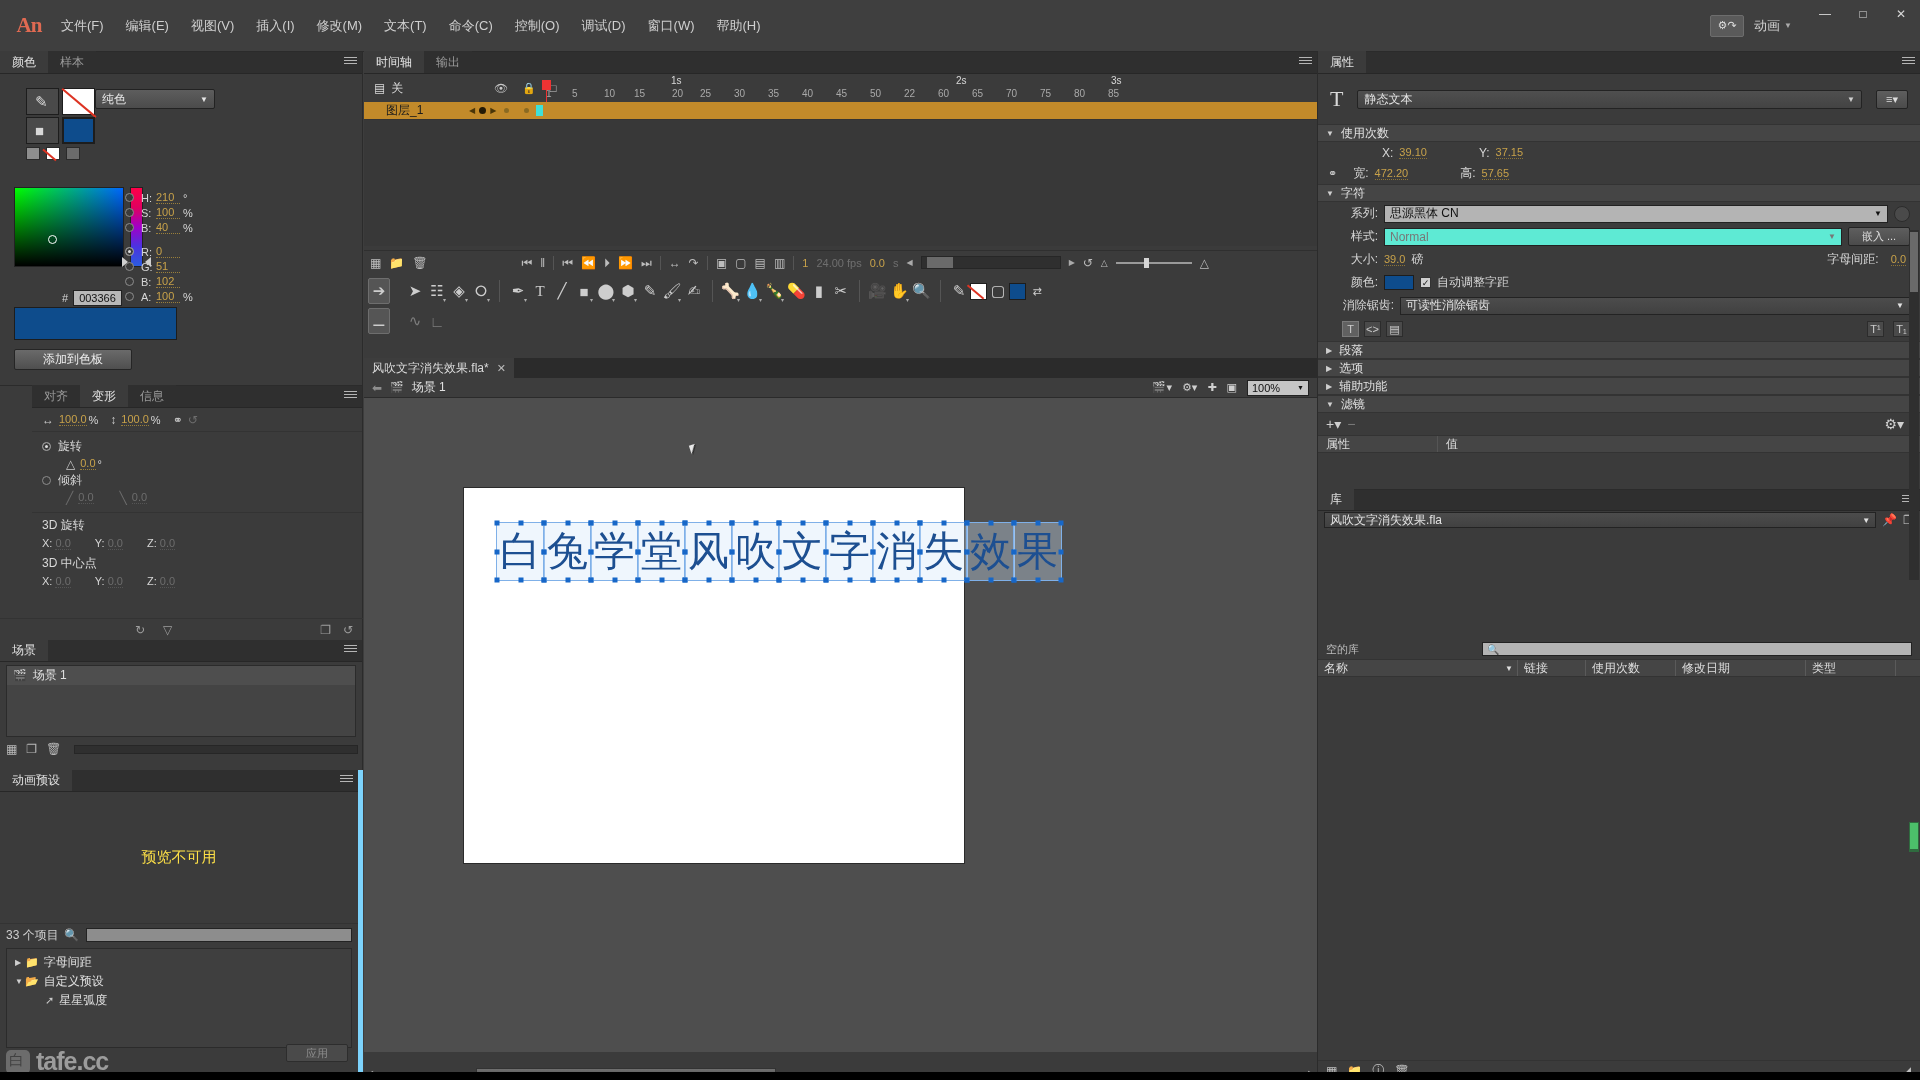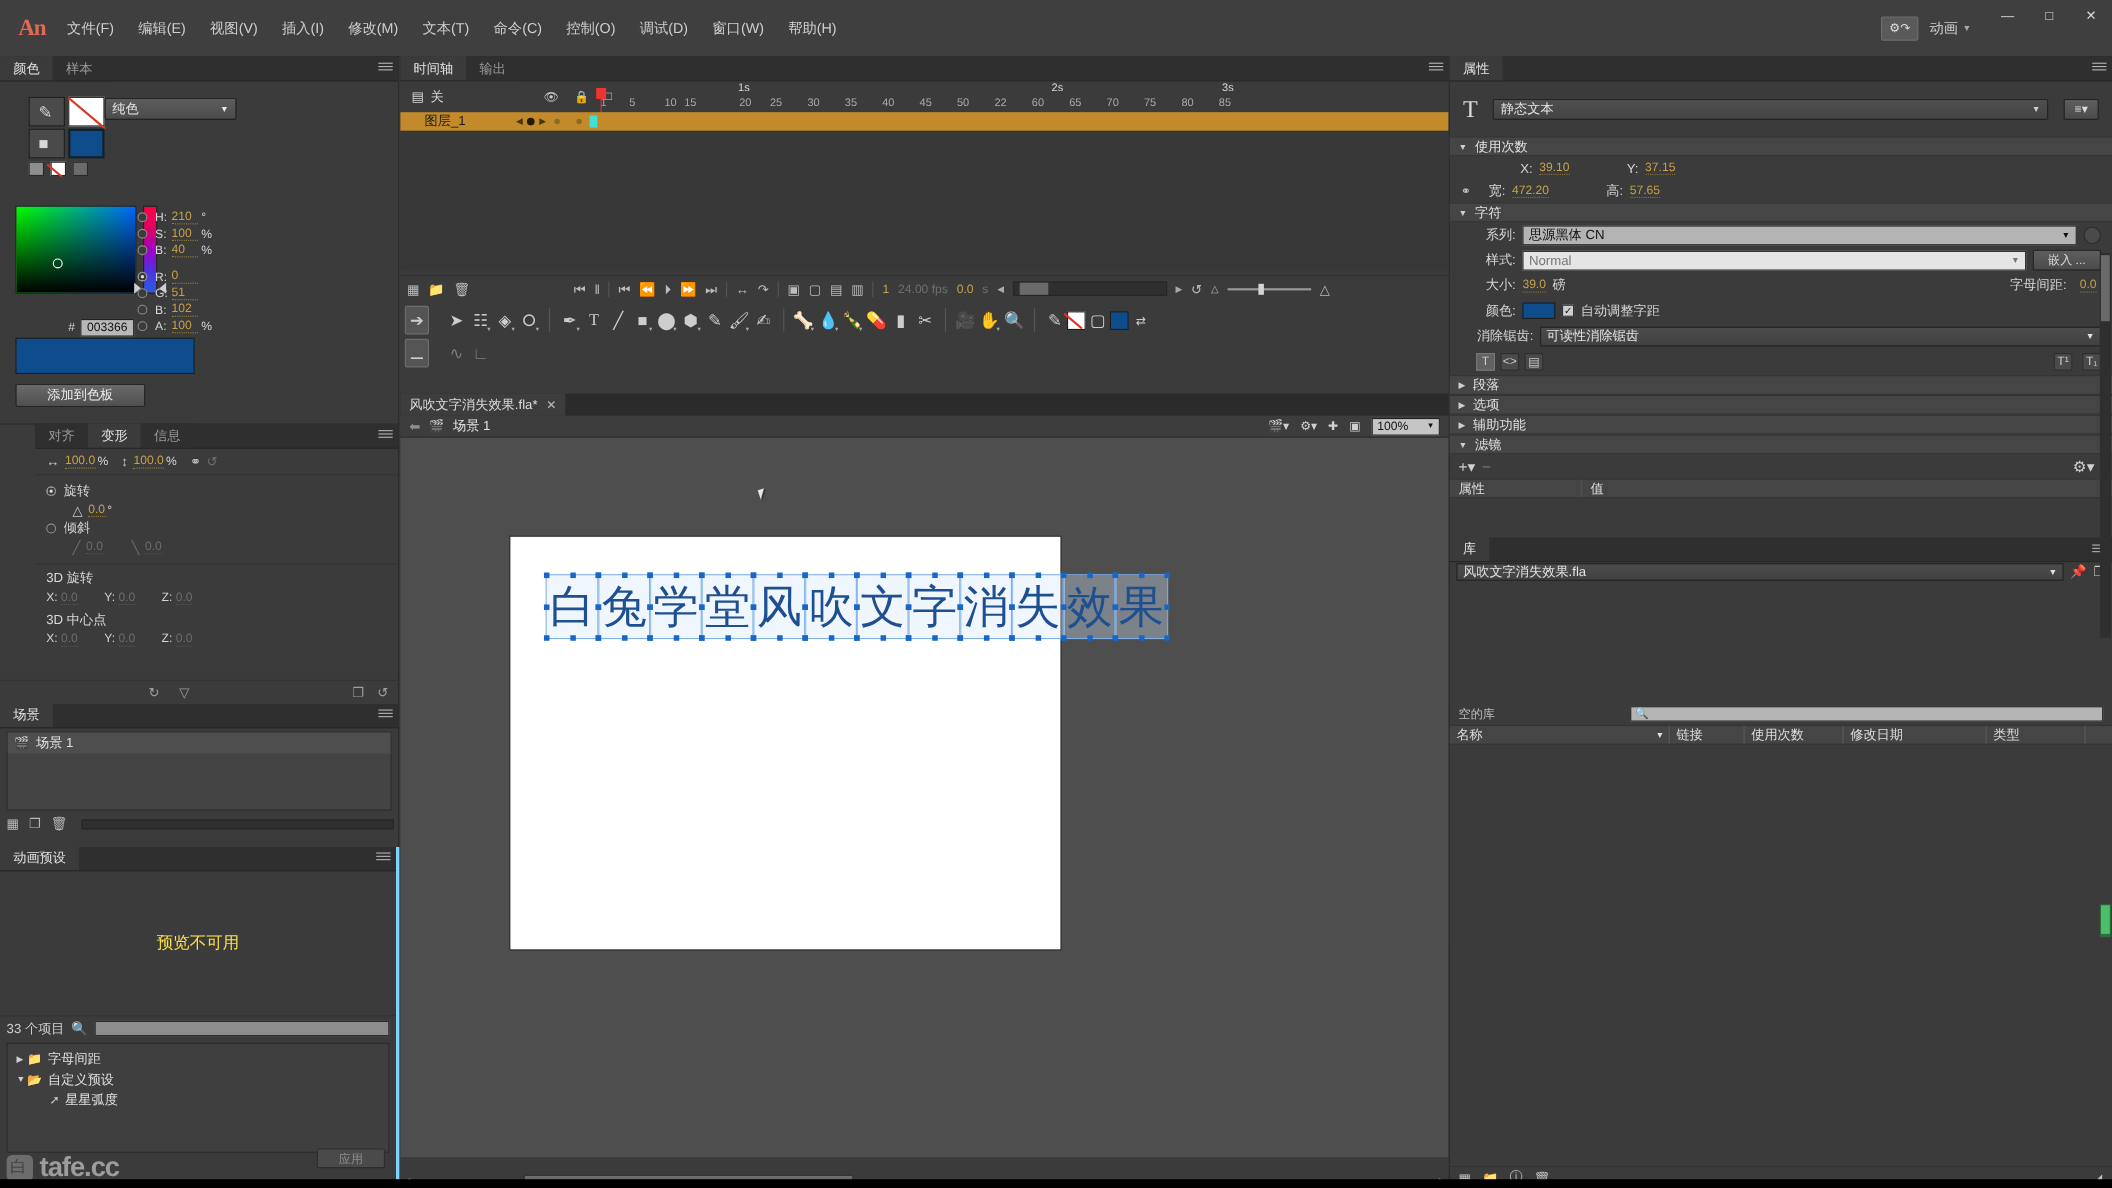--- a/index.html
+++ b/index.html
@@ -157,21 +157,21 @@
                 background:#3b3b3b; border-right:1px solid #2b2b2b; }
   .scene-list { margin:3px 6px; height:72px; background:#444; border:1px solid #2b2b2b; }
   .scene-item { display:flex; align-items:center; height:19px; padding-left:6px;
                 background:#4e4e4e; font-size:12px; color:#e0e0e0; }
   .scene-ic { margin-right:6px; color:#cfcfcf; font-size:11px; }
   .scene-bottom { display:flex; align-items:center; padding-left:6px; gap:9px;
                   height:18px; color:#b8b8b8; font-size:12px; }
 
   
   #presetPanel { left:0; top:770px; width:363px; height:310px;
-                 background:#3b3b3b; border-right:3px solid #7dd3fc; }
+                 background:#3b3b3b; border-right:5px solid #7dd3fc; }
   .preview-box { height:132px; display:flex; align-items:center; justify-content:center;
                  color:#fde047; font-size:15px; border-bottom:1px solid #333;text-align:right; }
   .preset-search { display:flex; align-items:center; height:22px; padding:0 6px; gap:6px; }
   .pcount { font-size:12px; color:#cfcfcf; white-space:nowrap; }
   .psearch-in { flex:1; height:14px; background:#8d8d8d; border:1px solid #232323; }
   .ptree { margin:2px 6px; height:100px; background:#3f3f3f; border:1px solid #2b2b2b;
            padding:4px 0; }
   .ptree-row { display:flex; align-items:center; height:19px; font-size:12px;
                color:#e0e0e0; padding-left:8px; }
   .ptri { width:10px; font-size:8px; color:#cfcfcf; }
@@ -307,21 +307,21 @@
     font-size:12px; color:#e0e0e0; }
   .tri { font-size:8px; color:#cfcfcf; }
   .prow { display:flex; align-items:center; height:21px; padding-left:18px; font-size:12px; }
   .plab { color:#d6d6d6; margin-right:6px; }
   .pval { color:#c8a24a; border-bottom:1px dotted #8d7436; font-size:11px; }
   .pcol2 { margin-left:52px; }
   .pfield { height:18px; background:#b4b4b4; border:1px solid #222; color:#111;
     font-size:12px; display:flex; align-items:center; padding:0 5px; }
   .pfield.dark { background:linear-gradient(#4c4c4c,#414141); color:#e2e2e2;
                  border:1px solid #232323; }
-  .pfield.dis { background:#e5e5e5; color:#777; }
+  .pfield.dis { background:#5eead4; color:#777; }
   .pfield .c { margin-left:auto; font-size:8px; }
   .prow2 { display:flex; align-items:center; height:23px; padding-left:18px;
            font-size:12px; gap:6px; }
   .lbl-r { width:42px; text-align:right; color:#d6d6d6; }
   .colorwell { width:30px; height:15px; background:#0e4c8c; border:1px solid #1d1d1d; }
   .chk { width:11px; height:11px; background:#cfcfcf; border:1px solid #333;
          color:#111; font-size:9px; display:flex; align-items:center; justify-content:center; }
   .iconrow { display:flex; align-items:center; height:24px; padding-left:24px; gap:5px; }
   .ibtn { width:17px; height:16px; background:#4a4a4a; border:1px solid #2c2c2c;
     color:#ccc; font-size:11px; display:flex; align-items:center; justify-content:center; }
@@ -631,21 +631,21 @@
         <span>□</span>
       </div>
 
       <div class="ruler">
         <span class="ruler-sec" style="left:127px">1s</span>
         <span class="ruler-sec" style="left:412px">2s</span>
         <span class="ruler-sec" style="left:567px">3s</span>
         <span class="ruler-num" style="left:2px">1</span>
         <span class="ruler-num" style="left:28px">5</span>
         <span class="ruler-num" style="left:60px">10</span>
-        <span class="ruler-num" style="left:78px">15</span>
+        <span class="ruler-num" style="left:90px">15</span>
         <span class="ruler-num" style="left:128px">20</span>
         <span class="ruler-num" style="left:156px">25</span>
         <span class="ruler-num" style="left:190px">30</span>
         <span class="ruler-num" style="left:224px">35</span>
         <span class="ruler-num" style="left:258px">40</span>
         <span class="ruler-num" style="left:292px">45</span>
         <span class="ruler-num" style="left:326px">50</span>
         <span class="ruler-num" style="left:360px">22</span>
         <span class="ruler-num" style="left:394px">60</span>
         <span class="ruler-num" style="left:428px">65</span>

